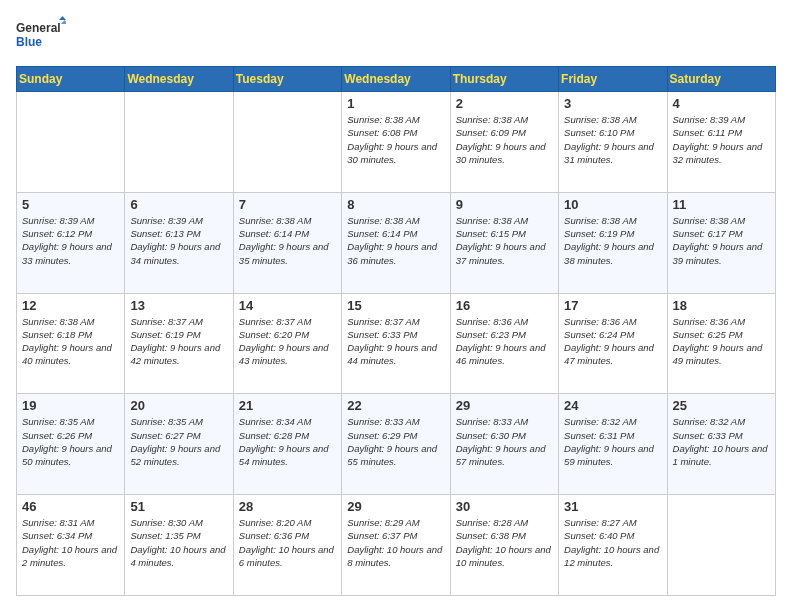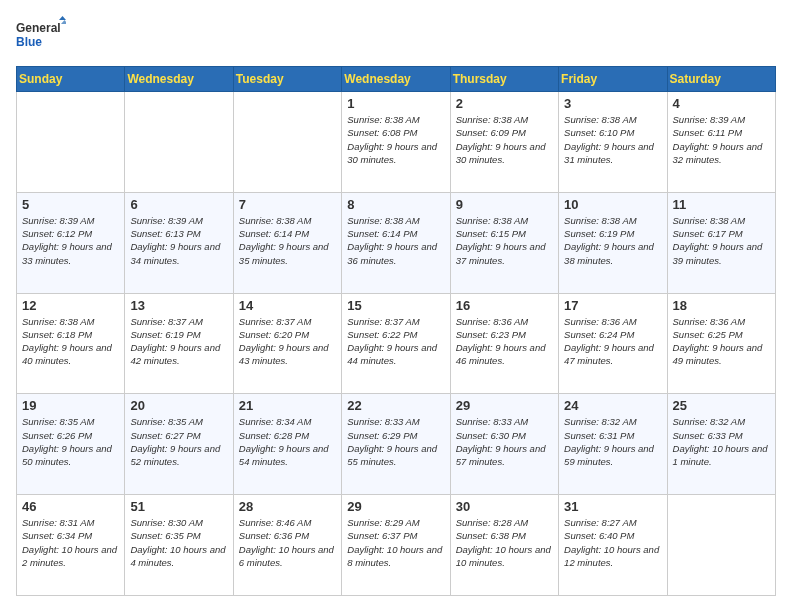--- a/index.html
+++ b/index.html
@@ -211,21 +211,21 @@
           </td>
           <td>
             <span class="day-number">14</span>
             <div class="cell-text">Sunrise: 8:37 AM
 Sunset: 6:20 PM
 Daylight: 9 hours and 43 minutes.</div>
           </td>
           <td>
             <span class="day-number">15</span>
             <div class="cell-text">Sunrise: 8:37 AM
-Sunset: 6:22 PM
+Sunset: 6:33 PM
 Daylight: 9 hours and 44 minutes.</div>
           </td>
           <td>
             <span class="day-number">16</span>
             <div class="cell-text">Sunrise: 8:36 AM
 Sunset: 6:23 PM
 Daylight: 9 hours and 46 minutes.</div>
           </td>
           <td>
             <span class="day-number">17</span>
@@ -287,26 +287,26 @@
         <tr>
           <td>
             <span class="day-number">46</span>
             <div class="cell-text">Sunrise: 8:31 AM
 Sunset: 6:34 PM
 Daylight: 10 hours and 2 minutes.</div>
           </td>
           <td>
             <span class="day-number">51</span>
             <div class="cell-text">Sunrise: 8:30 AM
-Sunset: 6:35 PM
+Sunset: 1:35 PM
 Daylight: 10 hours and 4 minutes.</div>
           </td>
           <td>
             <span class="day-number">28</span>
-            <div class="cell-text">Sunrise: 8:46 AM
+            <div class="cell-text">Sunrise: 8:20 AM
 Sunset: 6:36 PM
 Daylight: 10 hours and 6 minutes.</div>
           </td>
           <td>
             <span class="day-number">29</span>
             <div class="cell-text">Sunrise: 8:29 AM
 Sunset: 6:37 PM
 Daylight: 10 hours and 8 minutes.</div>
           </td>
           <td>

